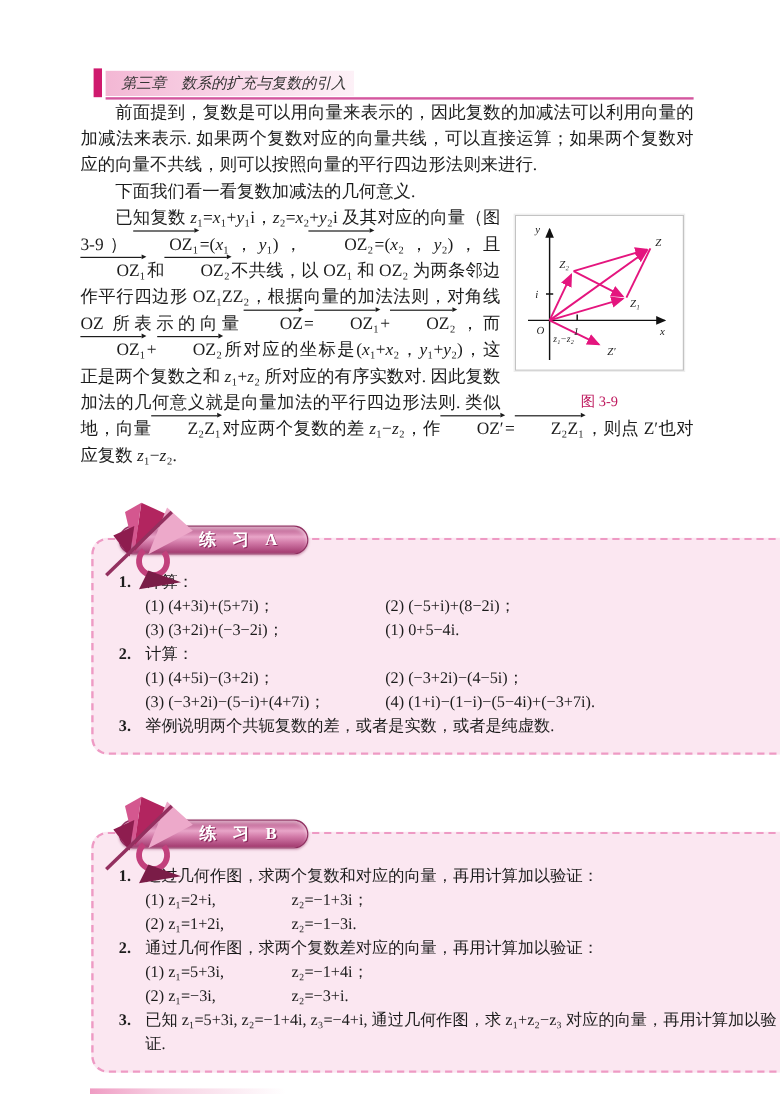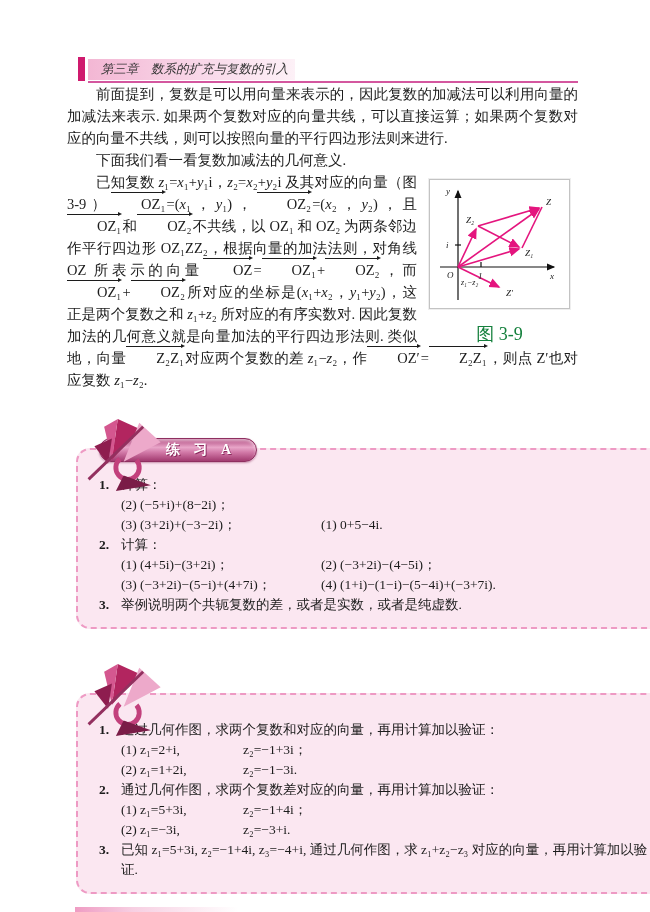--- a/index.html
+++ b/index.html
@@ -19,21 +19,21 @@
   p.para{margin:0;text-indent:2em;}
   .p1{margin-top:27px;}
   i{font-style:italic;}
   .vec{position:relative;display:inline-block;padding:0 1px;white-space:nowrap;}
   .vec::before{content:"";position:absolute;left:0;right:4px;top:-1px;border-top:1px solid #1c1c1c;}
   .vec::after{content:"";position:absolute;right:0;top:-3.5px;width:0;height:0;
               border-top:2.5px solid transparent;border-bottom:2.5px solid transparent;border-left:4px solid #1c1c1c;}
   
   .fig-wrap{float:right;width:141px;margin:8px 8px 2px 12px;}
   .fig-box{width:139px;height:128px;border:1px solid #c3c3c3;outline:1px solid #eeeeee;background:#fff;}
-  .fig-caption{text-align:center;font-size:18px;color:#15803d;margin-top:14px;}
+  .fig-caption{text-align:center;font-size:12px;color:#be185d;margin-top:14px;}
   .clear{clear:both;}
   
   .ex-box{position:relative;margin-left:9px;width:600px;box-sizing:border-box;
           border:2px dashed #ee9ac4;border-radius:14px;background:#fbe7f1;
           padding:25px 14px 12px 21px;}
   .ex-box-a{margin-top:57px;}
   .ex-box-b{margin-top:64px;}
   .ex-icon{position:absolute;top:-33px;left:4px;width:94px;height:76px;z-index:2;}
   .ex-pill{position:absolute;top:-12px;left:21px;width:156px;height:22px;border-radius:12px;z-index:1;
            background:linear-gradient(180deg,#b0497f 0%,#e8a5c8 38%,#d députés 55%,#a23a6f 100%);
@@ -136,20 +136,21 @@
     </svg>
     <div class="ex-pill">
       <span>练 习 A</span>
     </div>
 
     <div class="ex-item">
       <span class="ex-num">1.</span>
       <div class="ex-content">
         <div class="ex-title">计算：</div>
         <div class="ex-row">
+          <span class="c1">(1) (4+3i)+(5+7i)；</span>
           <span class="c2">(2) (−5+i)+(8−2i)；</span>
         </div>
         <div class="ex-row">
           <span class="c1">(3) (3+2i)+(−3−2i)；</span>
           <span class="c2">(1) 0+5−4i.</span>
         </div>
       </div>
     </div>
 
     <div class="ex-item">
@@ -178,20 +179,23 @@
   <section class="ex-box ex-box-b">
     <svg class="ex-icon" viewBox="0 0 95 78">
       <polygon points="36,2 58,12 30,44" fill="#b2255f"></polygon>
       <polygon points="58,6 80,26 42,46" fill="#eda9ca"></polygon>
       <polygon points="22,10 36,2 30,44" fill="#d4578f"></polygon>
       <polygon points="12,30 30,22 26,48" fill="#8e1d4f"></polygon>
       <line x1="6" y1="64" x2="62" y2="10" stroke="#93305f" stroke-width="3"></line>
       <circle cx="46" cy="52" r="12" fill="none" stroke="#c2407c" stroke-width="5" stroke-dasharray="56 20" transform="rotate(-40 46 52)"></circle>
       <polygon points="42,60 70,70 34,76" fill="#7a1c47"></polygon>
     </svg>
+    <div class="ex-pill">
+      <span>练 习 B</span>
+    </div>
 
     <div class="ex-item">
       <span class="ex-num">1.</span>
       <div class="ex-content">
         <div class="ex-title">通过几何作图，求两个复数和对应的向量，再用计算加以验证：</div>
         <div class="ex-row">
           <span class="c1">(1) z₁=2+i,</span>
           <span class="c2">z₂=−1+3i；</span>
         </div>
         <div class="ex-row">

